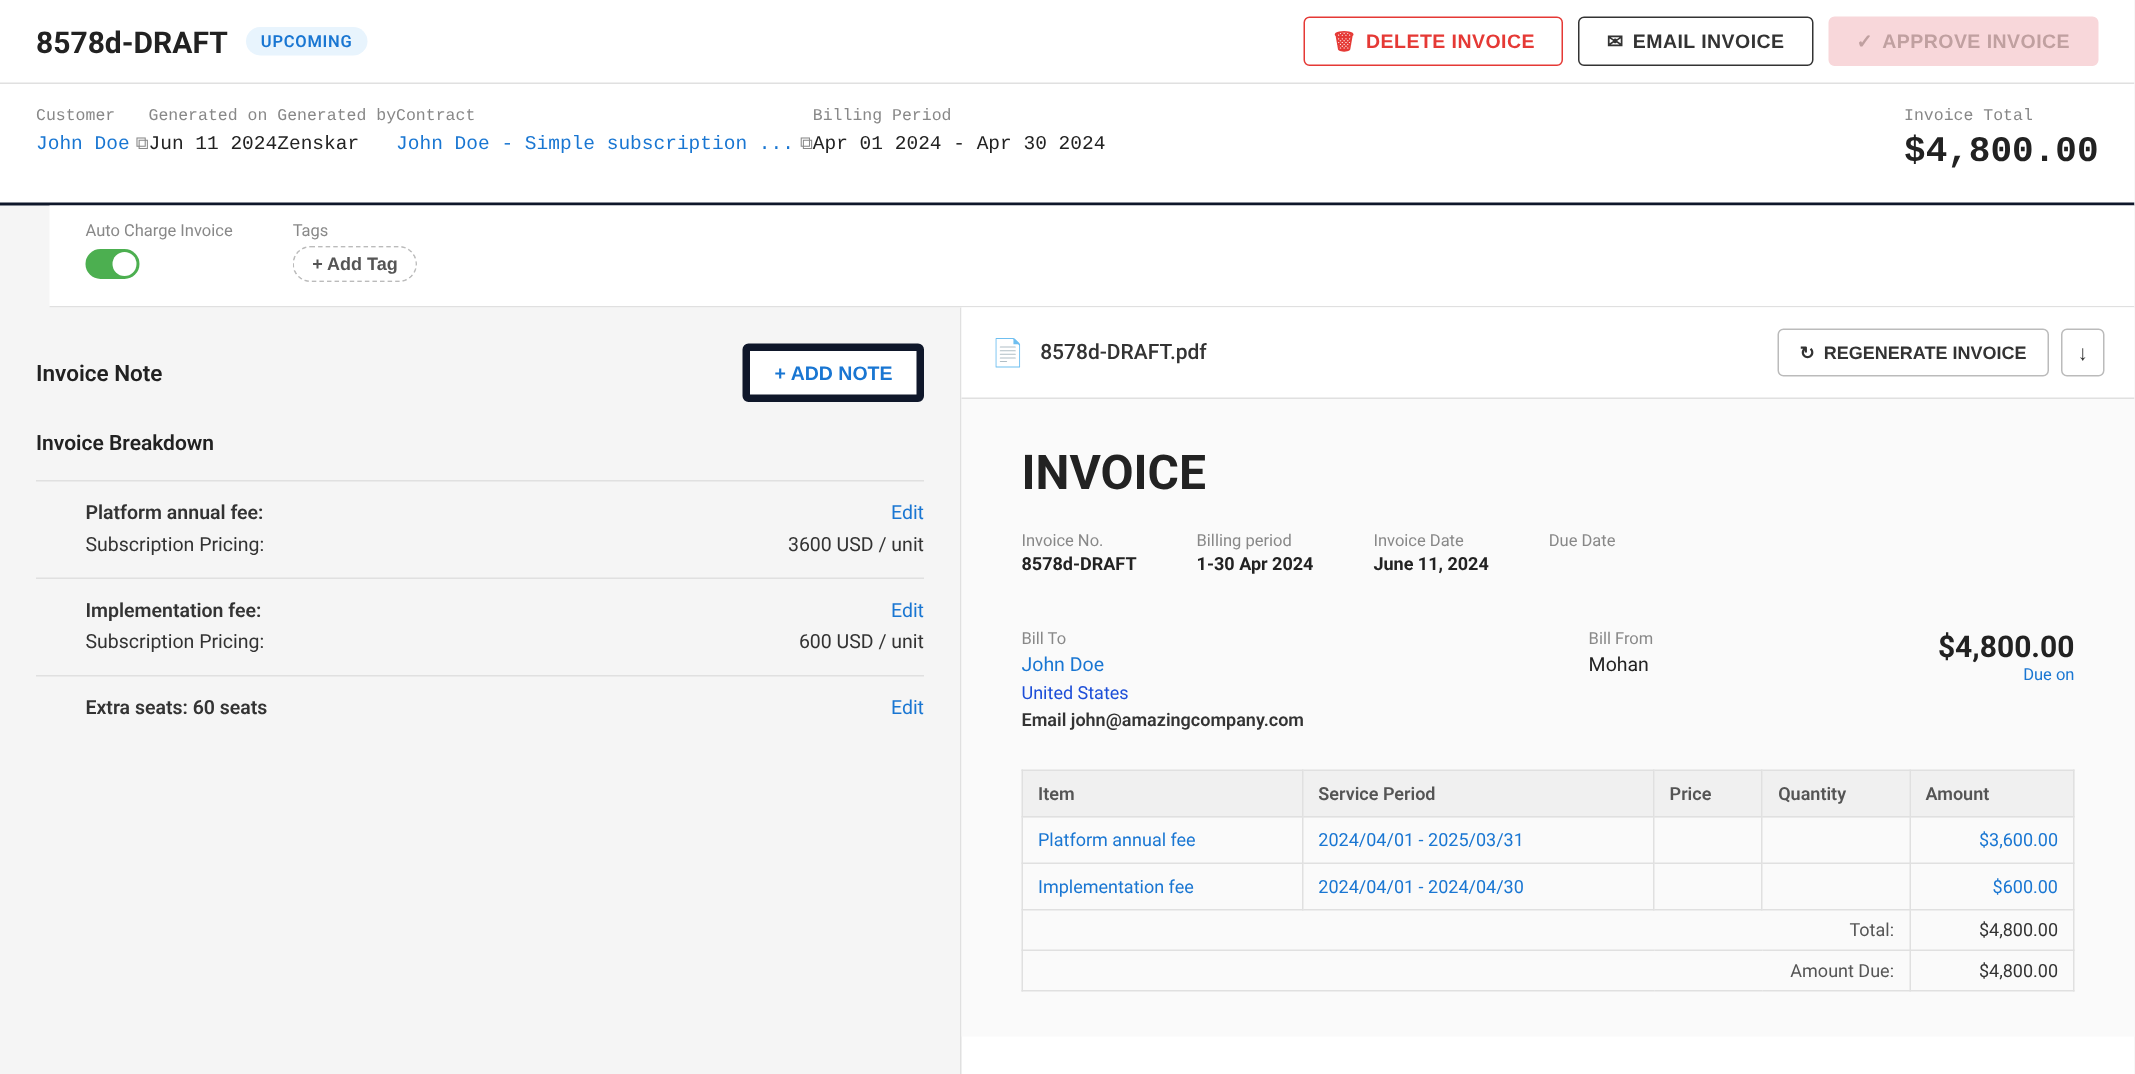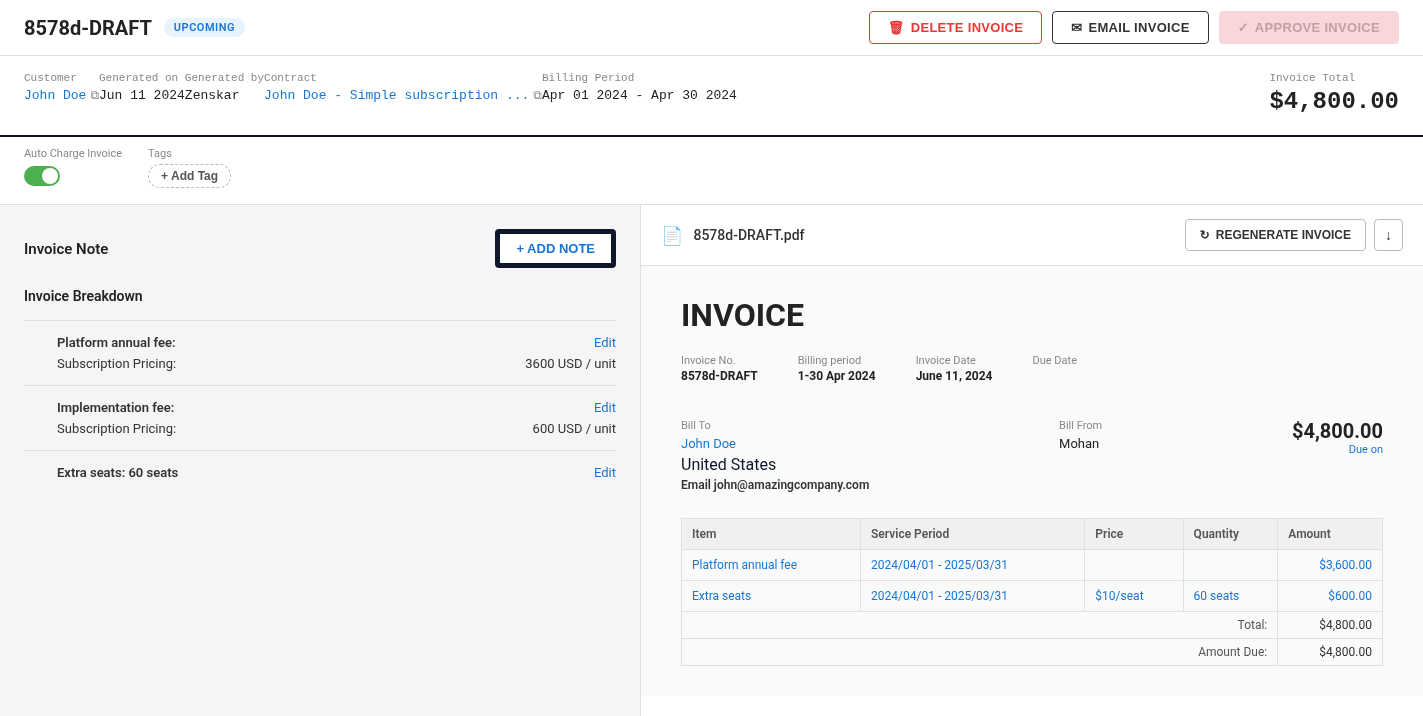--- a/index.html
+++ b/index.html
@@ -140,21 +140,21 @@
 
     .inv-bill-row {
       display: flex;
       justify-content: space-between;
       margin-bottom: 16px;
       padding-bottom: 10px;
     }
     .inv-bill-col { display: flex; flex-direction: column; gap: 4px; }
     .inv-bill-label { font-size: 11px; color: #888; }
     .inv-bill-name { font-size: 13px; color: #1976d2; }
-    .inv-bill-detail { font-size: 16px; color: #0f172a; }
+    .inv-bill-detail { font-size: 12px; color: #1d4ed8; }
     .inv-bill-email { font-size: 12px; }
     .inv-bill-email span { font-weight: 600; }
     .inv-total-col { text-align: right; }
     .inv-total-amount { font-size: 20px; font-weight: 700; color: #222; }
     .inv-due-on { font-size: 11px; color: #1976d2; }
 
     .inv-table { width: 100%; border-collapse: collapse; font-size: 12px; }
     .inv-table th {
       text-align: left; padding: 8px 10px;
       background: #f0f0f0; color: #555; font-weight: 600;
@@ -221,21 +221,21 @@
   <div class="meta-item">
     <span class="meta-label">Billing Period</span>
     <span class="meta-value dark">Apr 01 2024 - Apr 30 2024</span>
   </div>
   <div class="meta-item" style="margin-left: auto;">
     <span class="meta-label">Invoice Total</span>
     <span class="meta-value large">$4,800.00</span>
   </div>
 </div>
 
-<div style="background:#fff; padding:10px 24px 16px; display:flex; gap:26px; border-bottom:1px solid #e0e0e0;">
+<div style="background:#fff; padding:10px 24px 16px; display:flex; gap:40px; border-bottom:1px solid #e0e0e0;margin-left:33px;">
   <div class="toggle-row">
     <span class="meta-label">Auto Charge Invoice</span>
     <div class="toggle"></div>
   </div>
   <div class="meta-item">
     <span class="meta-label">Tags</span>
     <button class="add-tag-btn">
       <span>+ Add Tag</span>
     </button>
   </div>
@@ -353,24 +353,24 @@
         </thead>
         <tbody id="inv-table-body">
             <tr class="highlight">
               <td>Platform annual fee</td>
               <td>2024/04/01 - 2025/03/31</td>
               <td></td>
               <td></td>
               <td class="amount-right">$3,600.00</td>
             </tr>
             <tr class="highlight">
-              <td>Extra seats</td>
-              <td>2024/04/01 - 2025/03/31</td>
-              <td>$10/seat</td>
-              <td>60 seats</td>
+              <td>Implementation fee</td>
+              <td>2024/04/01 - 2024/04/30</td>
+              <td></td>
+              <td></td>
               <td class="amount-right">$600.00</td>
             </tr>
           </tbody>
         <tfoot>
           <tr>
             <td colspan="4" class="label">Total:</td>
             <td>$4,800.00</td>
           </tr>
           <tr>
             <td colspan="4" class="label">Amount Due:</td>

